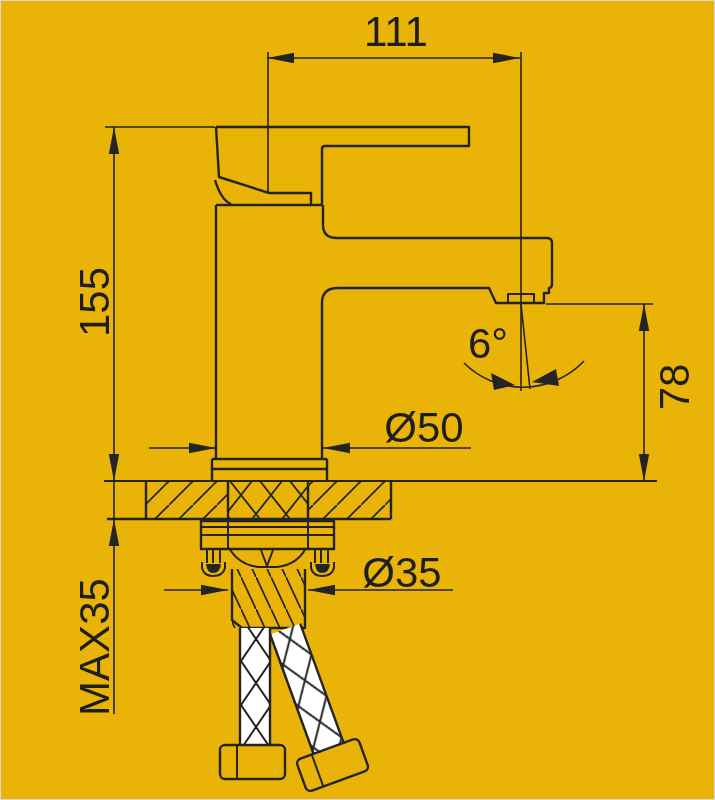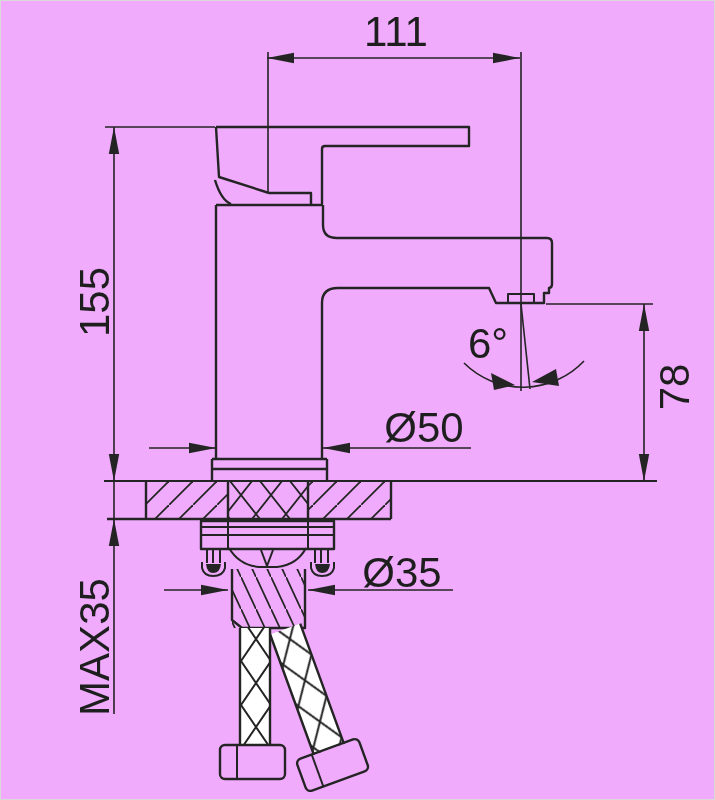--- a/index.html
+++ b/index.html
@@ -1,19 +1,19 @@
 <!DOCTYPE html>
 <html><head>
 <meta charset="utf-8">
 <style>
   html,body{margin:0;padding:0;background:#ffffff;}
   .canvas{
     position:relative;
     width:713px;height:798px;
-    background:#f0abfc;
+    background:#eab308;
     border:1px solid #d9d9d9;
     overflow:hidden;
     font-family:"Liberation Sans", sans-serif;
   }
   svg{display:block;}
   .ol{stroke-width:2.4;fill:none;stroke-linejoin:round;stroke-linecap:butt;}
   .ml{stroke-width:2;fill:none;stroke-linejoin:round;}
   .tl{stroke-width:1.6;fill:none;stroke-linejoin:round;}
   .arr{fill:#242424;stroke:none;}
   .txt{

